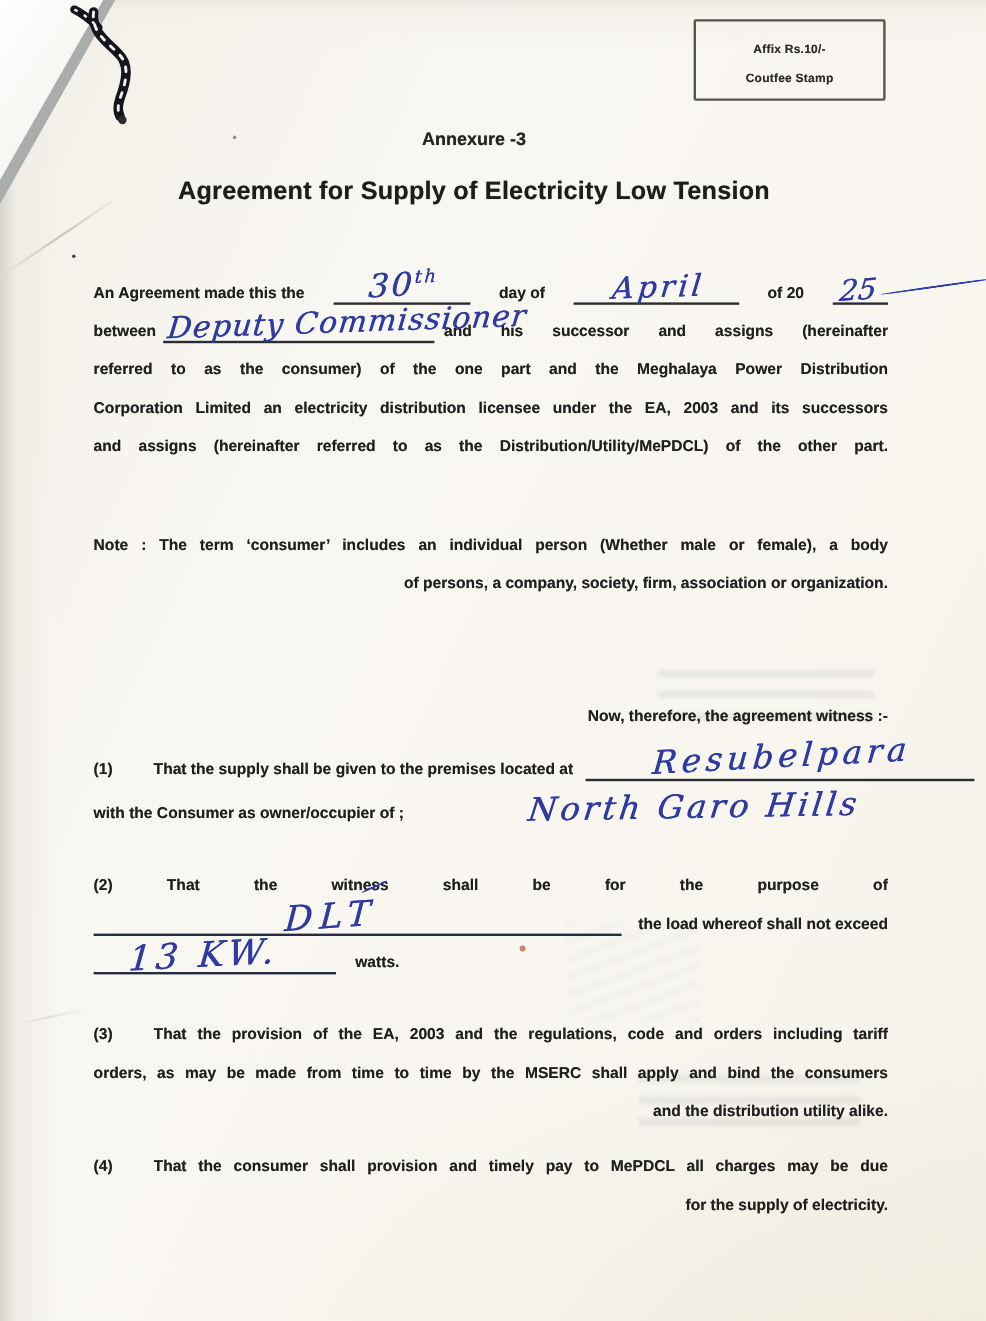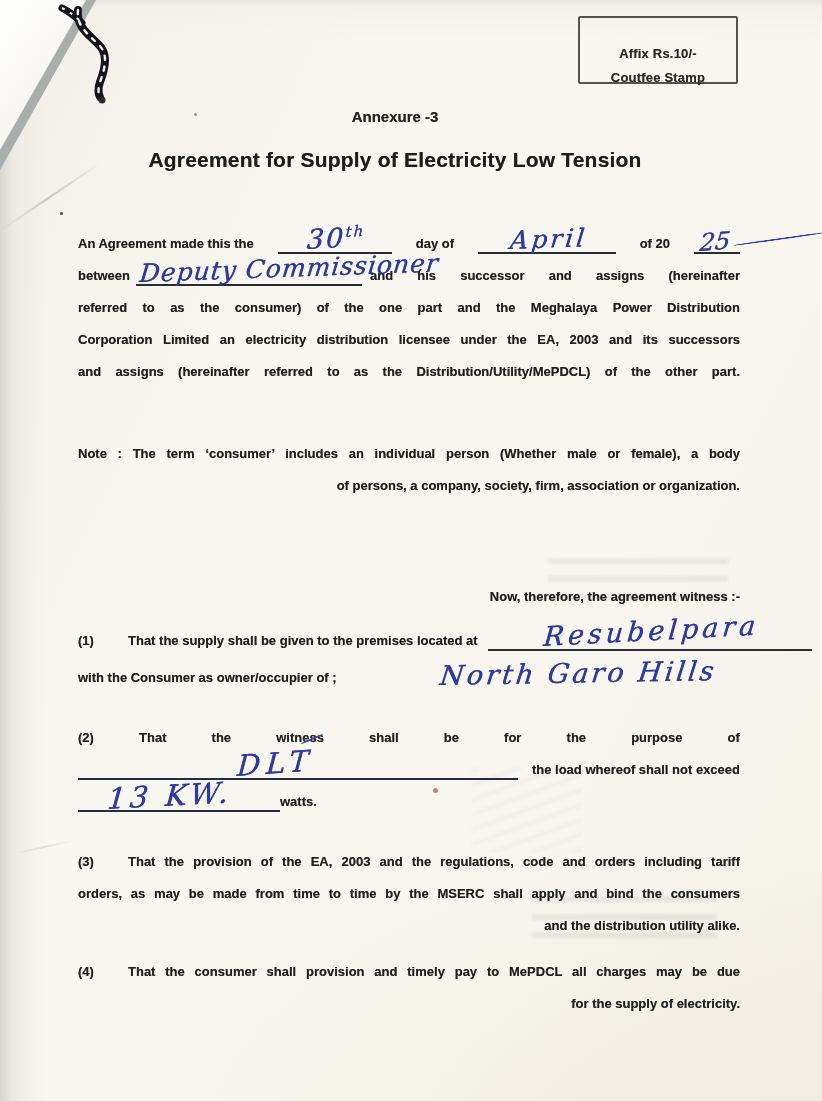--- a/index.html
+++ b/index.html
@@ -24,22 +24,22 @@
     clip-path:polygon(0 0,86px 0,0 150px);
     background:linear-gradient(125deg,#ffffff 0,#f6f5f1 55%,#dedbd4 95%);
     border-bottom-right-radius:100% 60%;}
   .crease{position:absolute;pointer-events:none;background:linear-gradient(90deg,transparent,rgba(120,115,105,0.35),transparent);}
   .speck{position:absolute;border-radius:50%;}
   .ghost{position:absolute;filter:blur(1.6px);pointer-events:none;
     background:repeating-linear-gradient(180deg,rgba(125,128,140,0.13) 0 6px,rgba(0,0,0,0) 6px 18px);}
   
   .stampbox{position:absolute;left:578px;top:16px;width:160px;height:68px;
     border:2px solid #55544a;border-radius:2px;text-align:center;
-    padding-top:24px;box-sizing:border-box;
-    font-weight:bold;font-size:13px;line-height:24px;color:#2b2a24;
+    padding-top:12px;box-sizing:border-box;
+    font-weight:bold;font-size:10px;line-height:24px;color:#2b2a24;
     letter-spacing:.2px;text-shadow:0 0 .5px rgba(50,50,40,.6);}
   
   .h-annex{position:absolute;left:0;top:108px;width:790px;text-align:center;
     font-size:15px;font-weight:bold;color:#23231f;text-shadow:0 0 .6px rgba(40,40,30,.65);}
   .h-title{position:absolute;left:0;top:148px;width:790px;text-align:center;
     font-size:21px;font-weight:bold;color:#1d1d1a;letter-spacing:.2px;
     text-shadow:0 0 .6px rgba(30,30,25,.7);}
   
   .block{position:absolute;left:78px;width:662px;font-size:13px;font-weight:bold;
     color:#1f1f1e;text-shadow:0 0 .5px rgba(45,45,40,.65);}
@@ -162,21 +162,21 @@
     <div class="fline">
       <span class="blank" style="flex:1.6;border-bottom-color:#252c46;">
         <span class="hw" style="left:36%;bottom:-4px;transform:rotate(-4deg) skewX(-8deg);font-size:29px;letter-spacing:6px;">DLT</span>
       </span>
       <span style="margin-left:14px;">the load whereof shall not exceed</span>
     </div>
     <div class="fline">
       <span class="blank" style="flex:0 0 202px;border-bottom-color:#252c46;">
         <span class="hw" style="left:28px;bottom:-5px;transform:rotate(-3deg) skewX(-8deg);font-size:29px;letter-spacing:4px;">13 KW.</span>
       </span>
-      <span style="">watts.</span>
+      <span style="margin-left:16px;">watts.</span>
     </div>
   </div>
 
   <div class="stroke" style="left:300px;top:738px;width:24px;border-top-width:2px;transform:rotate(-24deg);"></div>
 
   <div class="block" style="top:846px;">
     <div class="fline">
       <span class="num">(3)</span>
       <span class="jtext">That the provision of the EA, 2003 and the regulations, code and orders including tariff</span>
     </div>

